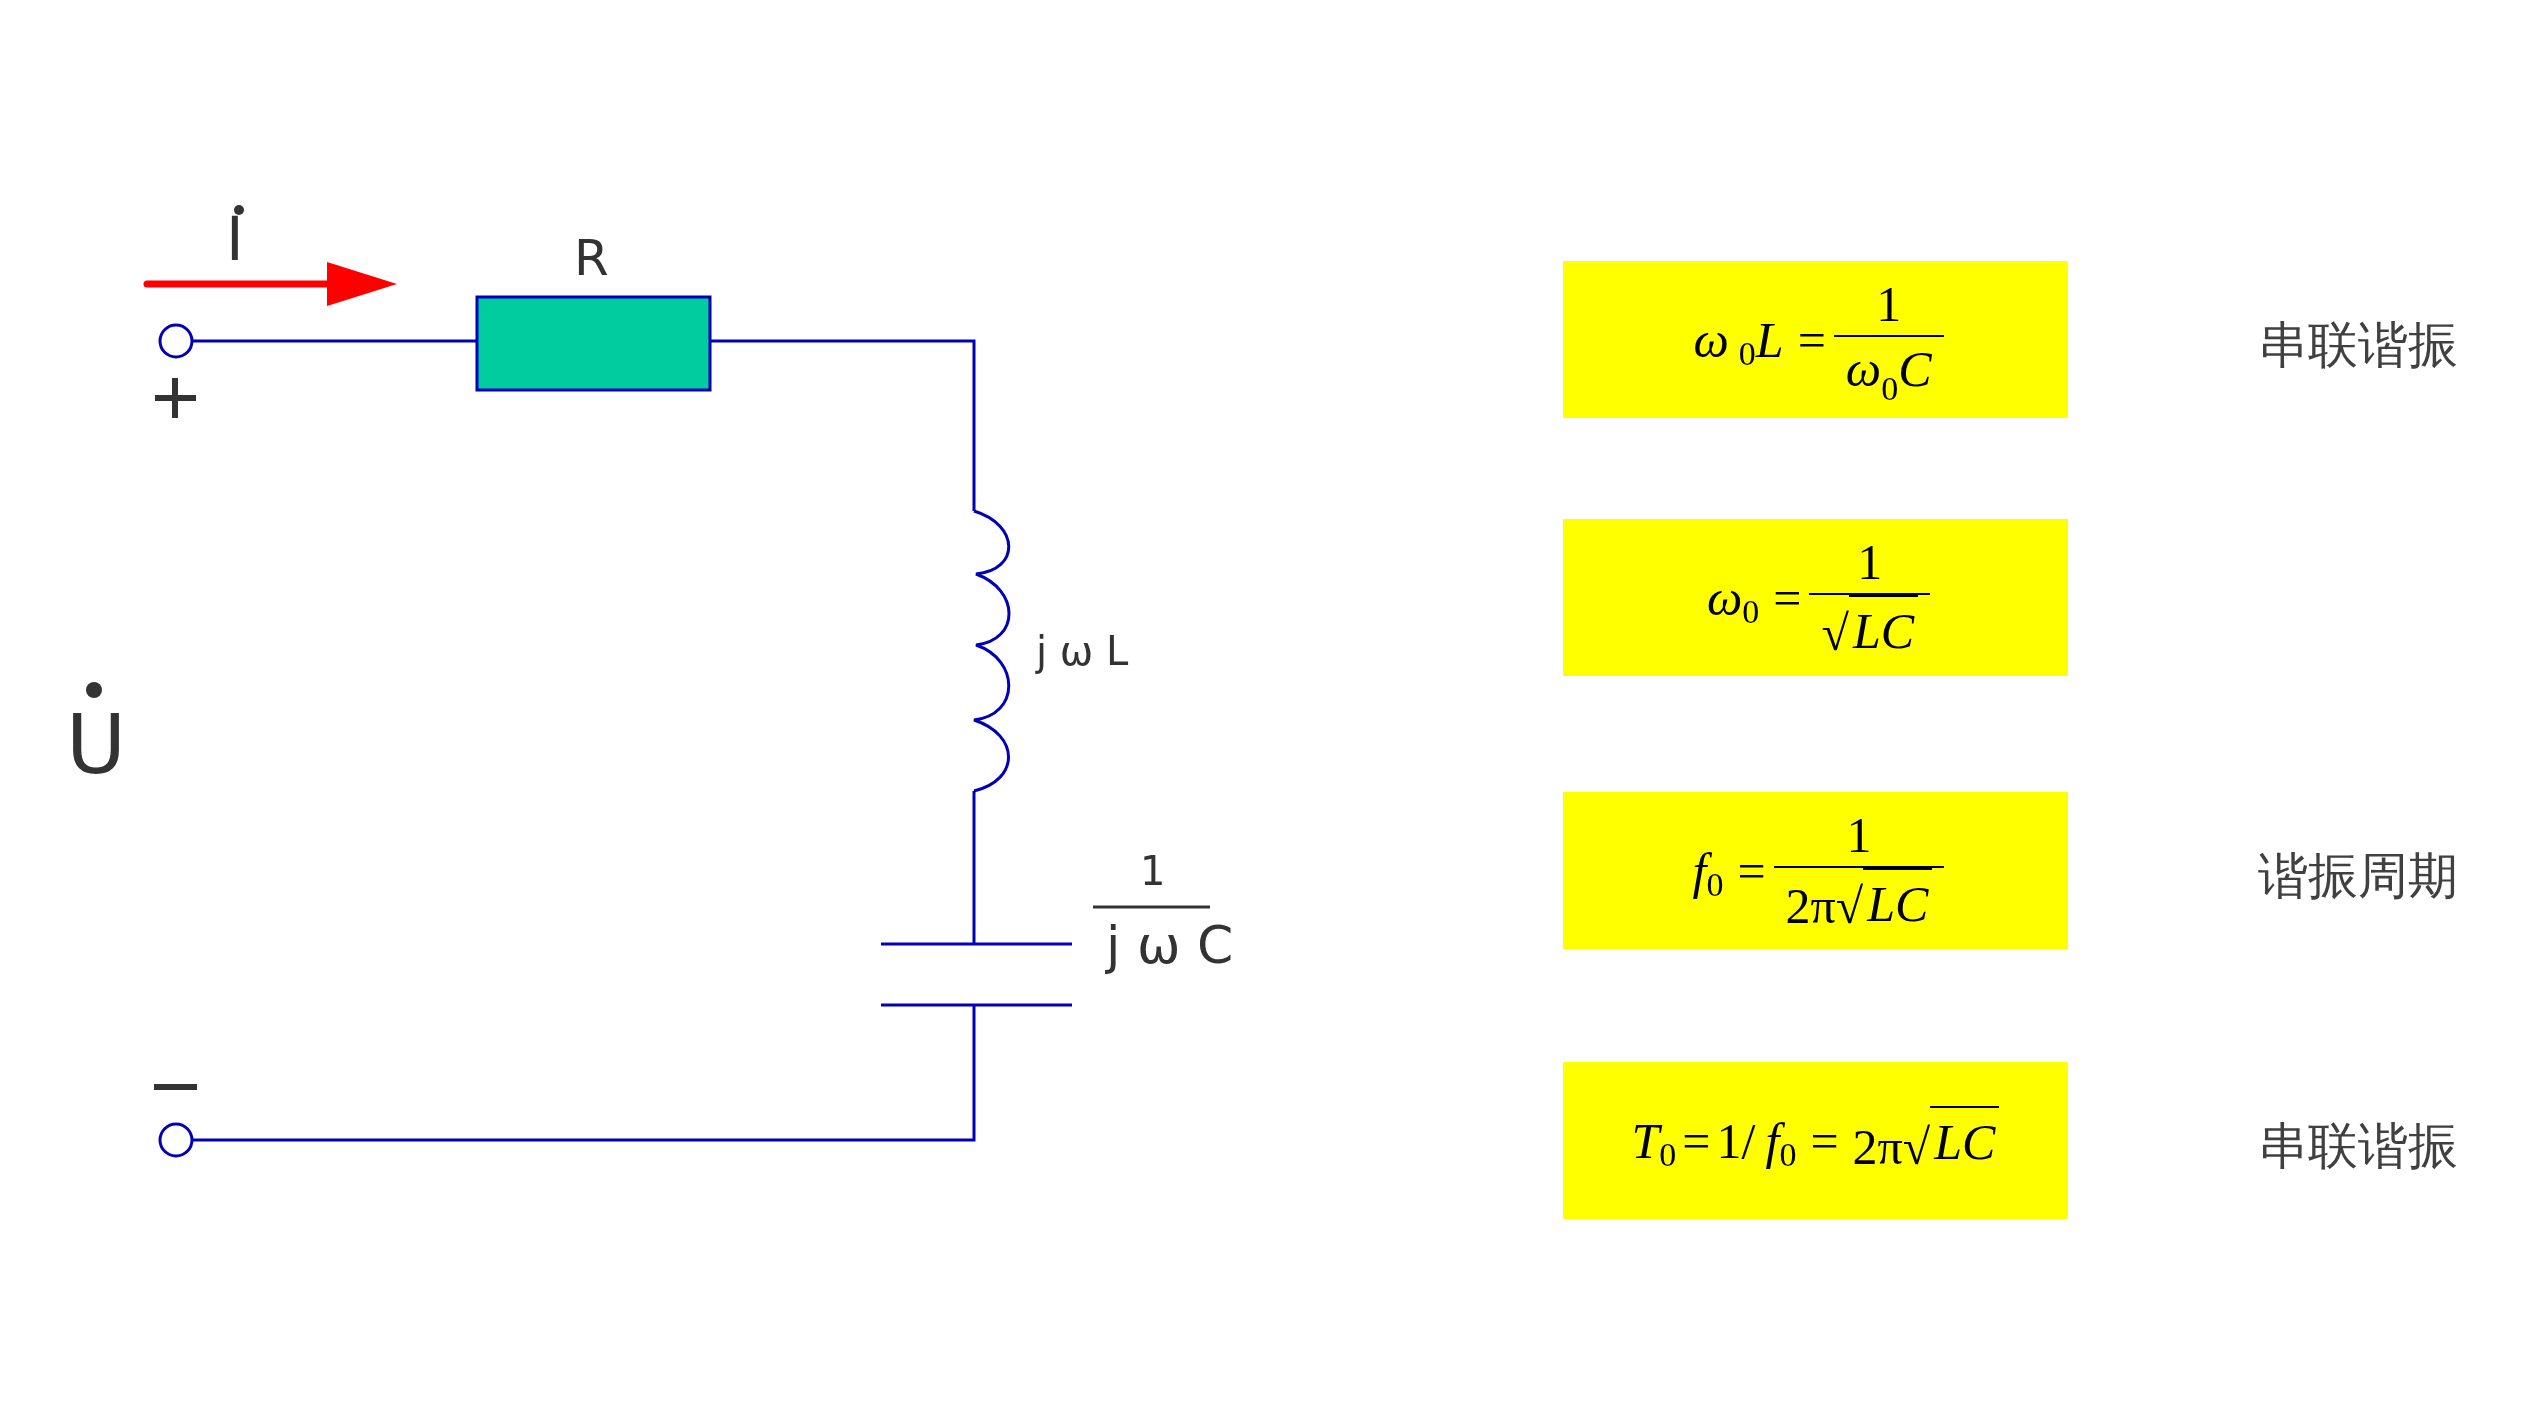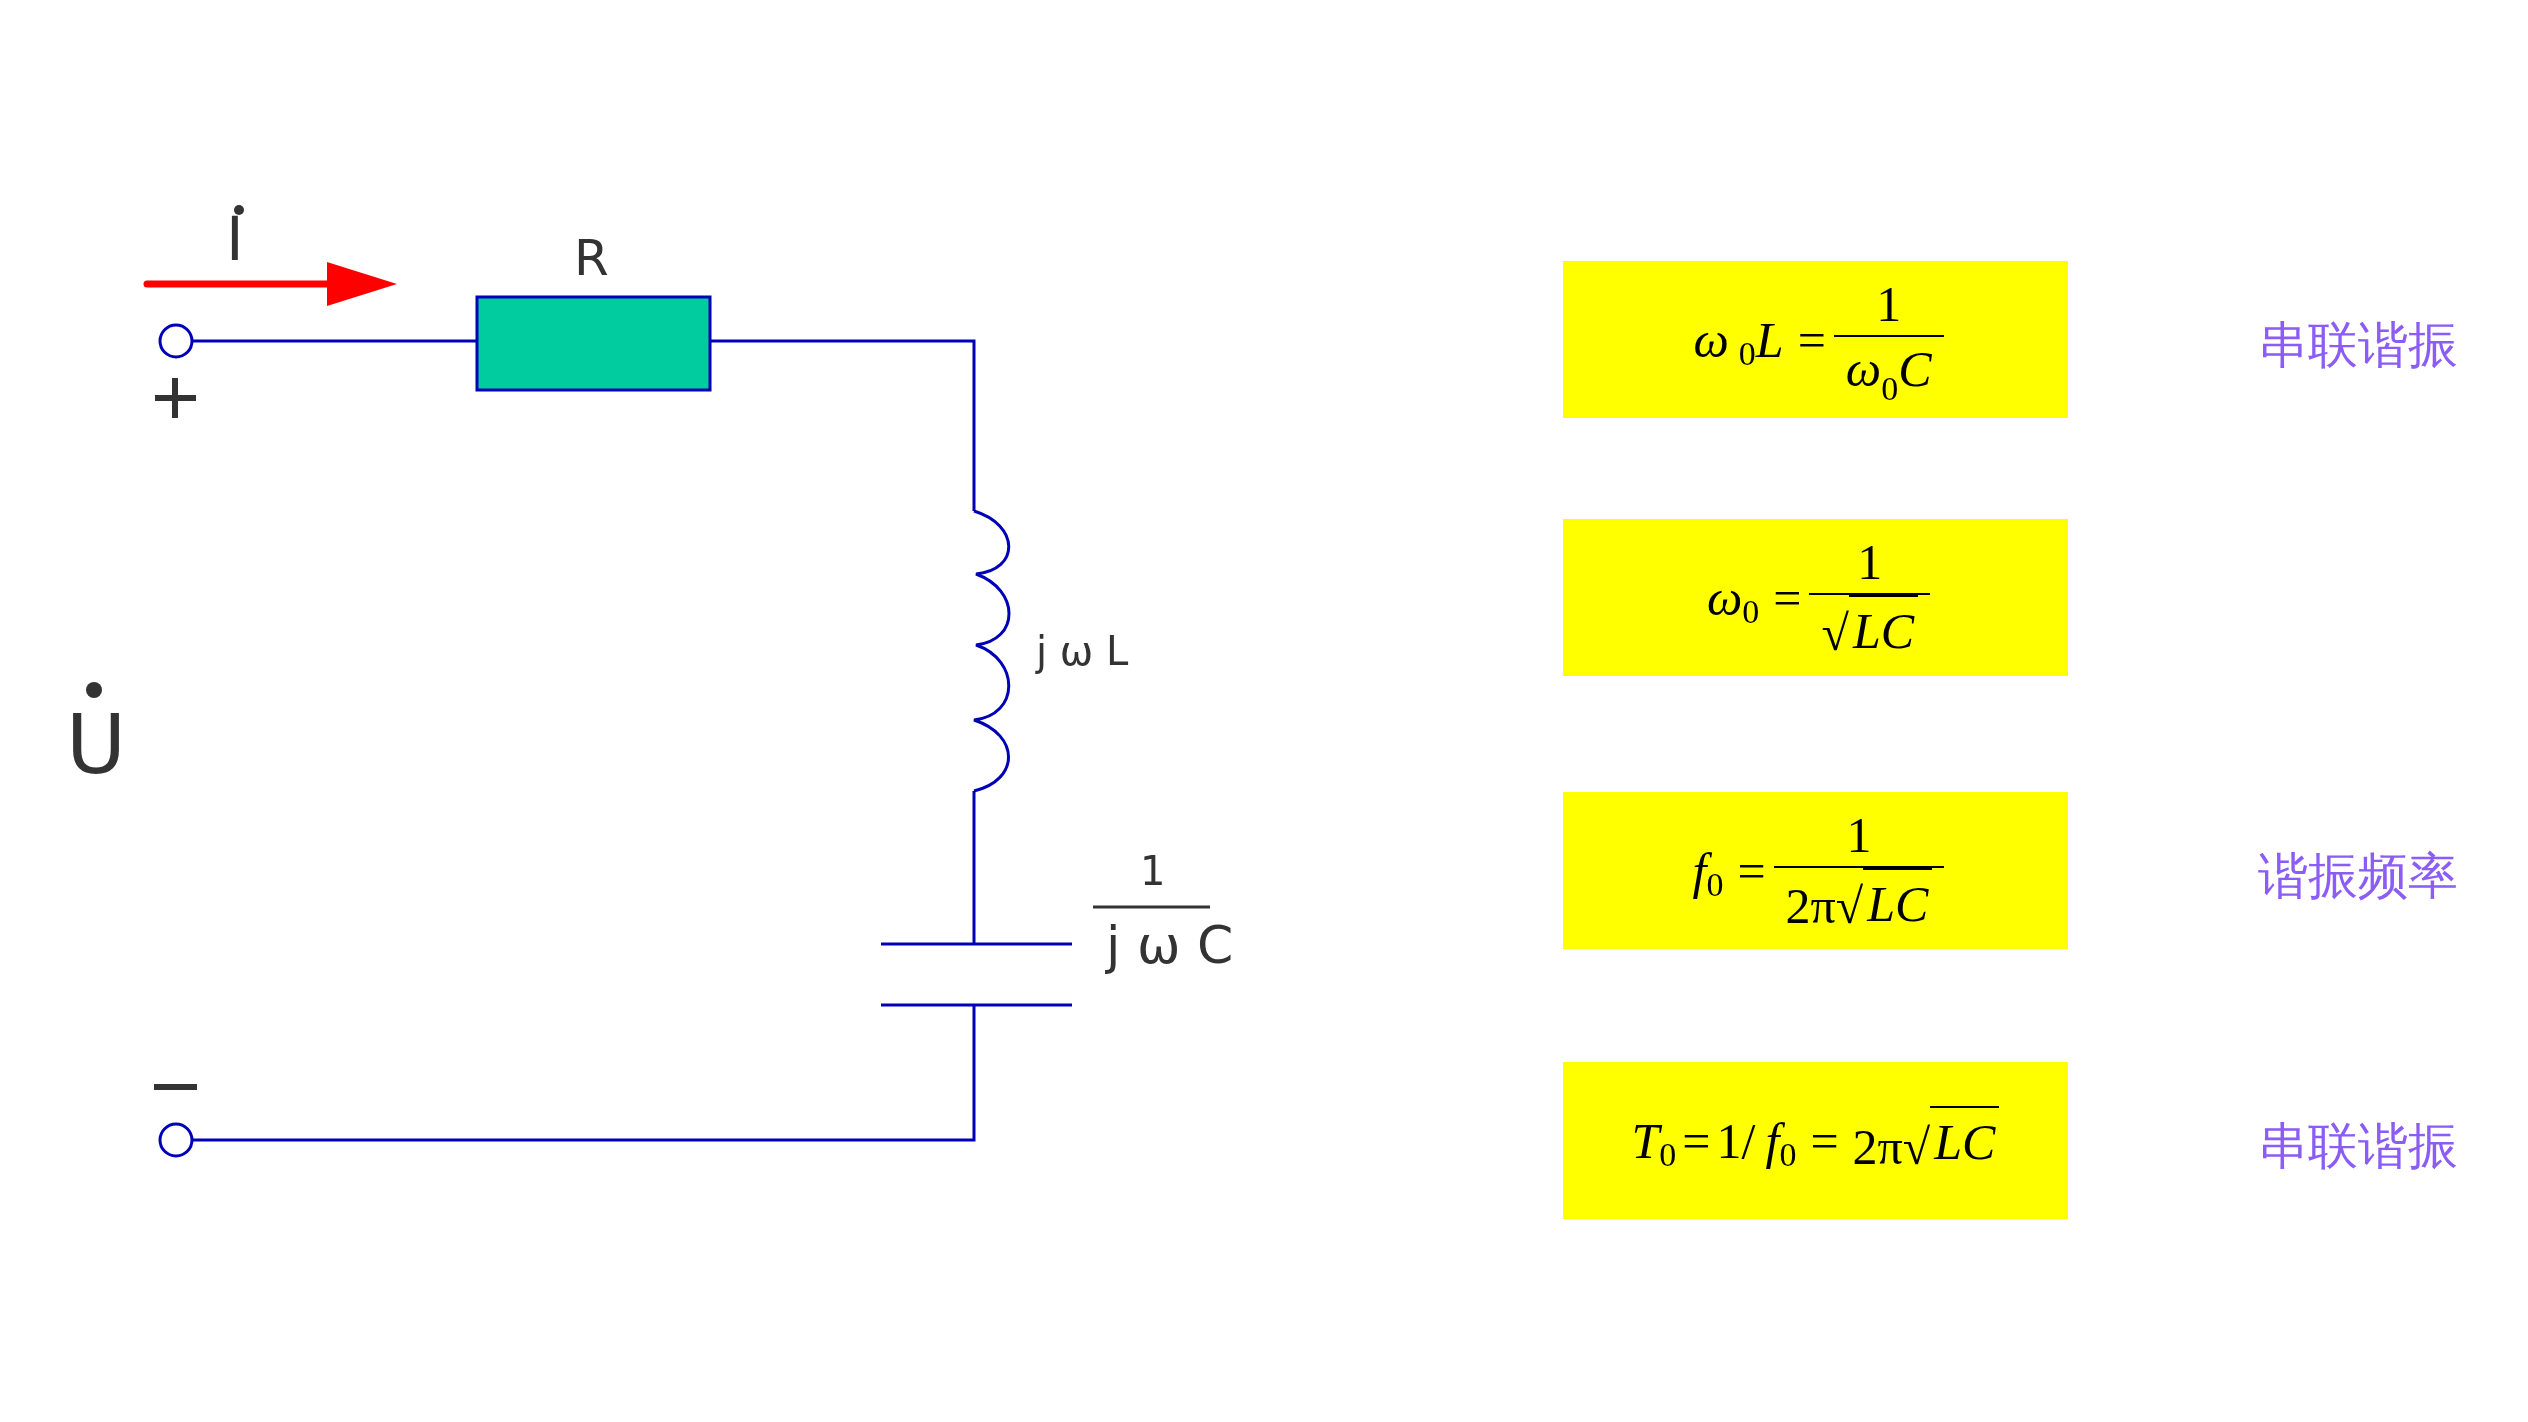--- a/index.html
+++ b/index.html
@@ -12,21 +12,21 @@
              font-family: "Liberation Serif", "DejaVu Serif", serif; font-size: 50px; color: #000000; }
   .formula i { font-style: italic; }
   .sub { font-size: 34px; position: relative; top: 14px; font-style: normal; }
   .frac { display: inline-flex; flex-direction: column; align-items: center; margin: 0 6px; }
   .frac .num { border-bottom: 2px solid #000; padding: 0 12px; line-height: 62px; width: 100%; text-align: center; }
   .frac .den { line-height: 64px; }
   .sqrt { display: inline-flex; align-items: flex-end; }
   .sqrt .rad { font-size: 50px; }
   .sqrt .under { border-top: 2px solid #000; padding: 8px 4px; line-height: 52px; }
   .op { margin: 0 14px; }
-  .cn-label { position: absolute; right: 70px; font-family: "DejaVu Sans", sans-serif; font-size: 50px; color: #8b5cf6; text-align: right; white-space: nowrap; }
+  .cn-label { position: absolute; right: 70px; font-family: "DejaVu Sans", sans-serif; font-size: 50px; color: #404040; text-align: right; white-space: nowrap; }
 </style>
 </head>
 <body>
 
 <div id="stage">
 
   <svg width="2528" height="1422" style="position:absolute;left:0;top:0">
 
     <line x1="147" y1="284" x2="335" y2="284" stroke="#ff0000" stroke-width="7" stroke-linecap="round"></line>
     <polygon points="327,262 397,284 327,306" fill="#ff0000"></polygon>
@@ -104,21 +104,21 @@
       <span class="frac">
         <span class="num">1</span>
         <span class="den sqrt">
           <span>2π</span>
           <span class="rad">√</span>
           <i class="under">LC</i>
         </span>
       </span>
     </div>
   </div>
-  <div class="cn-label" style="top:843px;">谐振频率</div>
+  <div class="cn-label" style="top:843px;">谐振周期</div>
 
   <div class="formula-box" style="top:1062px;">
     <div class="formula">
       <i>T</i>
       <span class="sub">0</span>
       <span class="op" style="margin:0 6px">=</span>
       <span>1/</span>
       <i style="margin-left:10px">f</i>
       <span class="sub">0</span>
       <span class="op">=</span>

